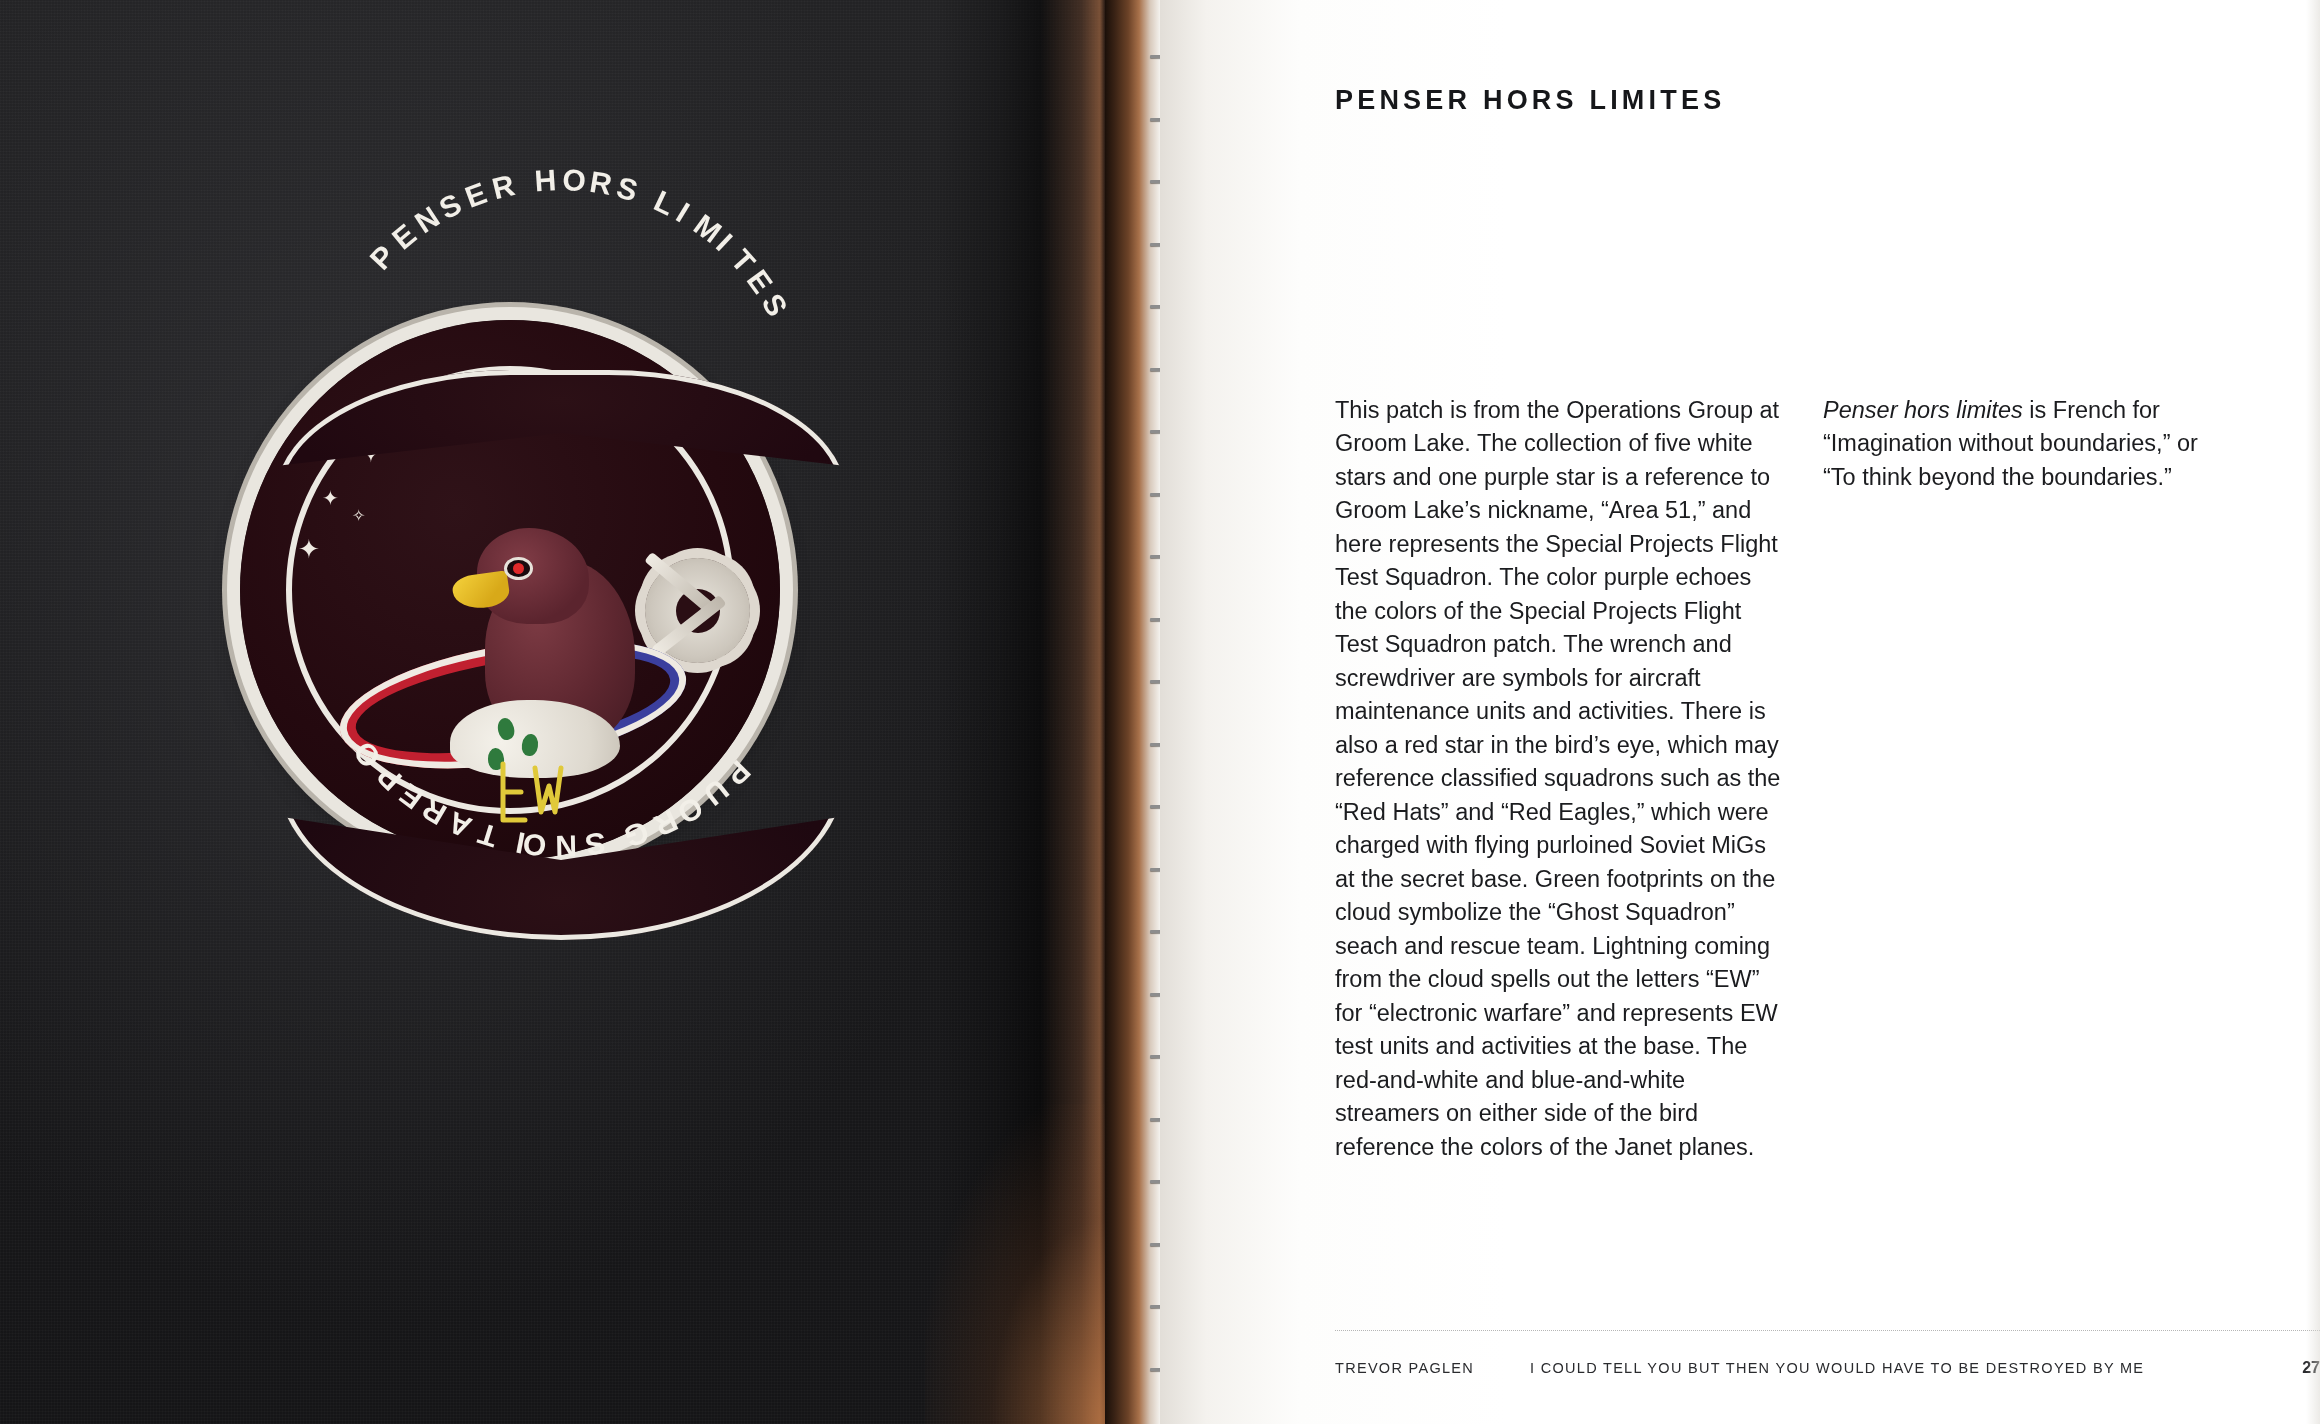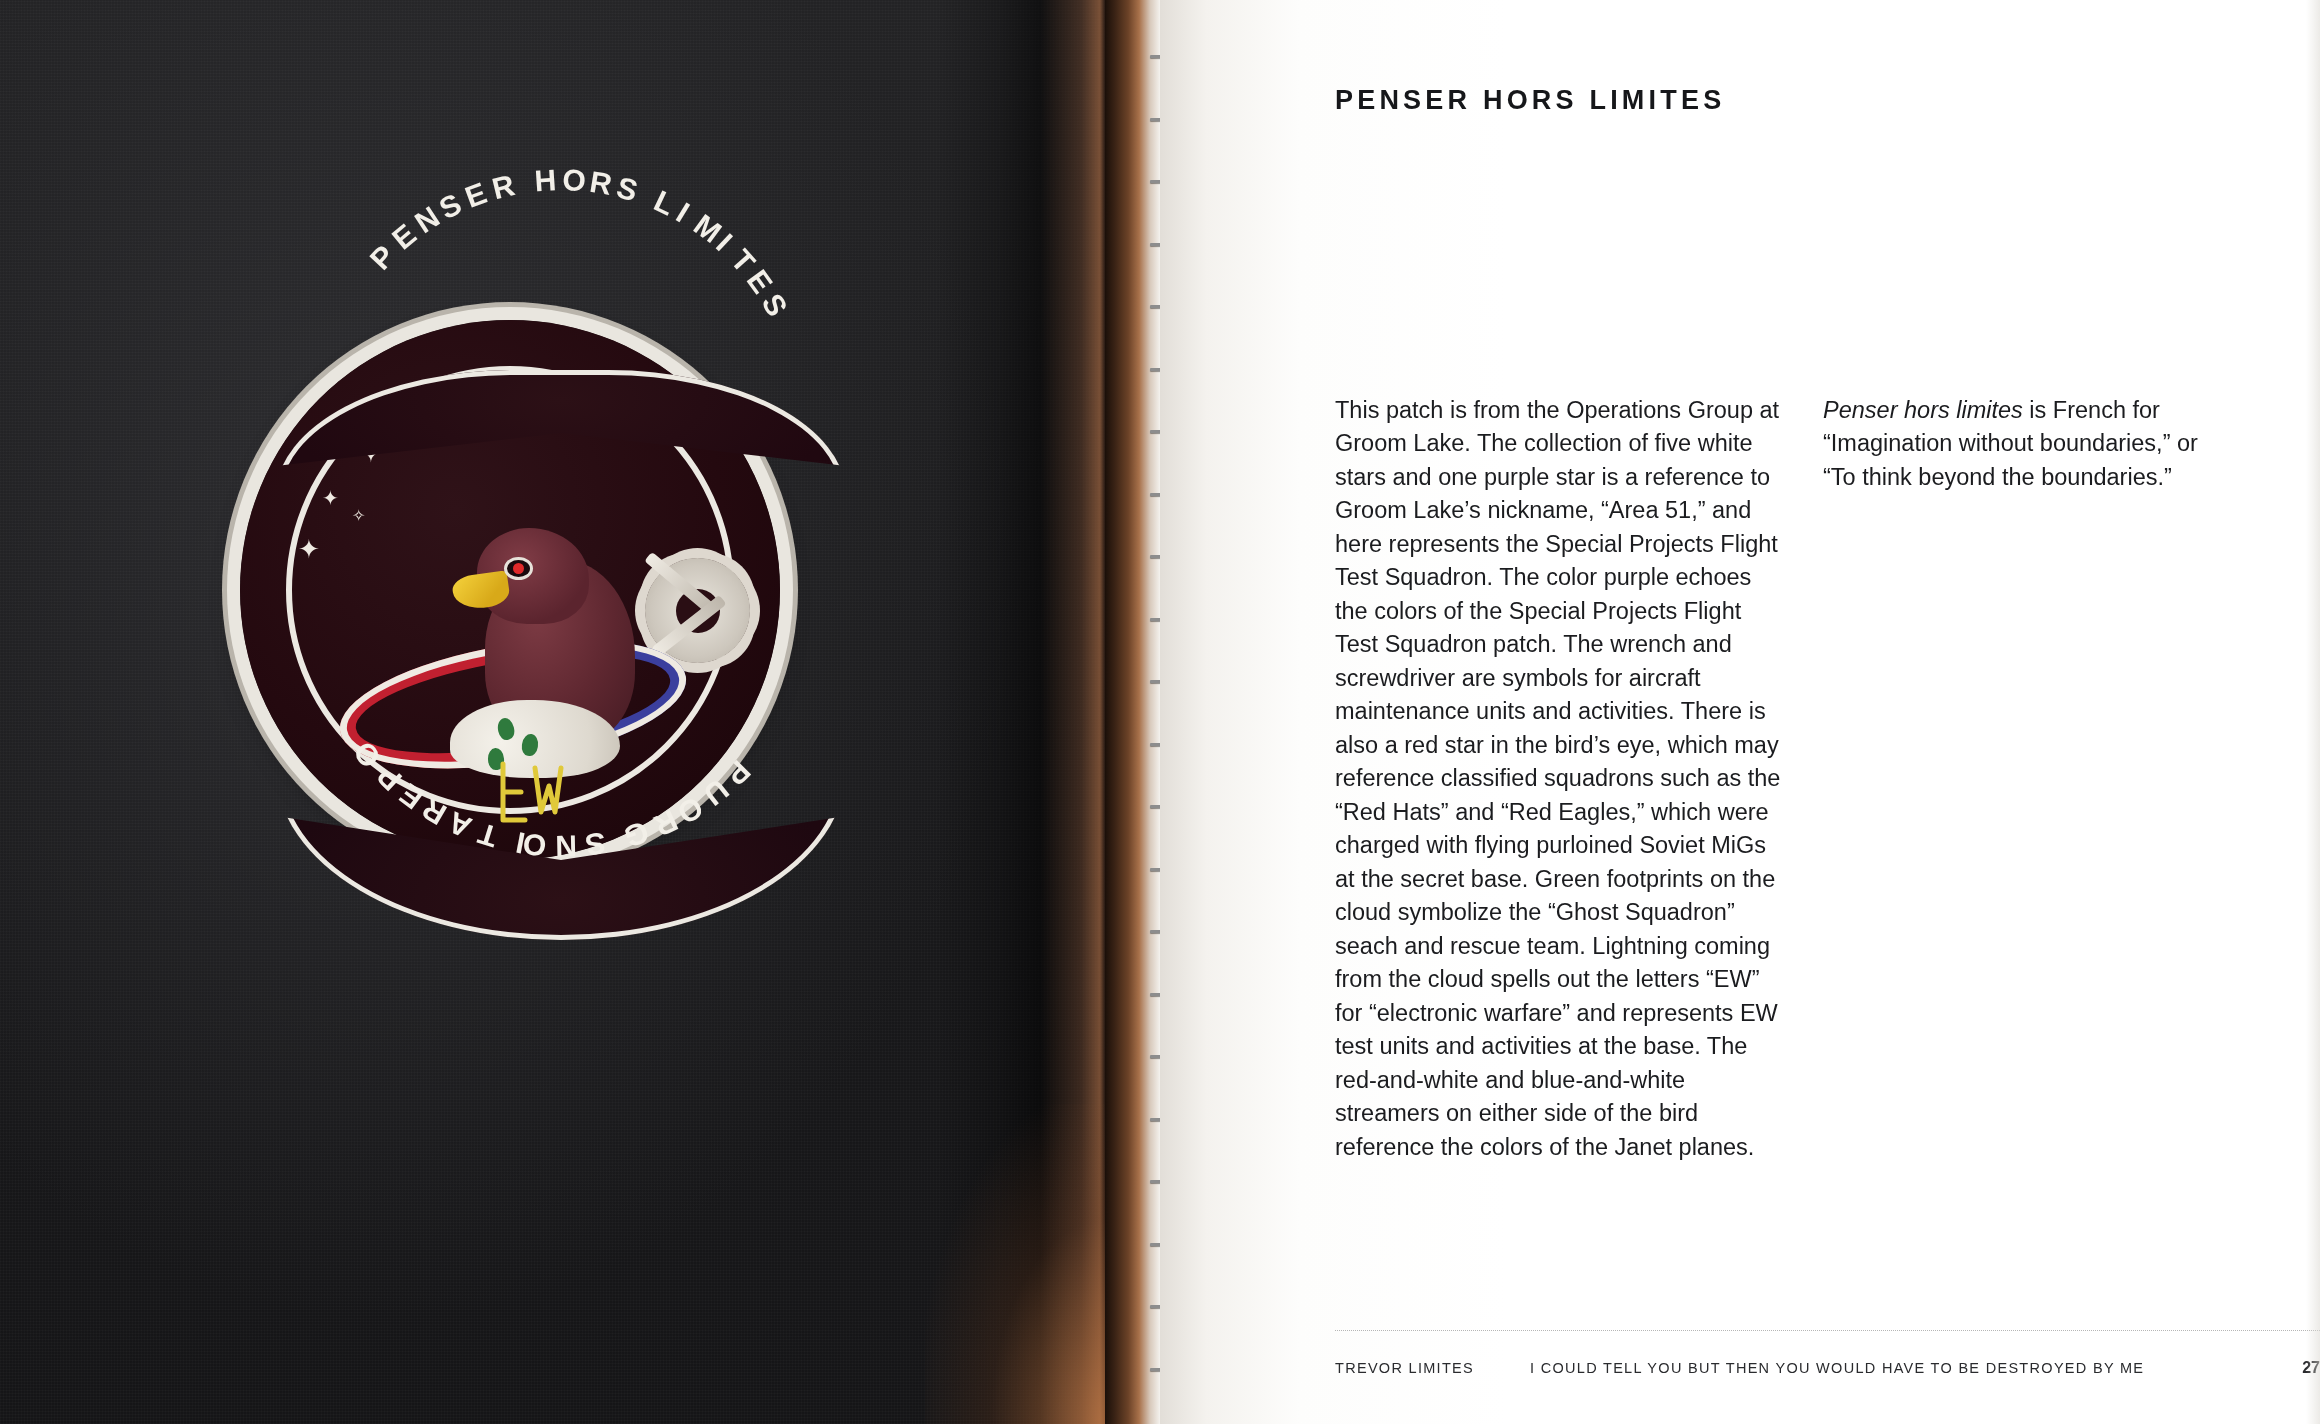--- a/index.html
+++ b/index.html
@@ -549,21 +549,21 @@
       <div class="col col-main">
         <p class="body-text">This patch is from the Operations Group at Groom Lake. The collection of five white stars and one purple star is a reference to Groom Lake’s nickname, “Area 51,” and here represents the Special Projects Flight Test Squadron. The color purple echoes the colors of the Special Projects Flight Test Squadron patch. The wrench and screwdriver are symbols for aircraft maintenance units and activities. There is also a red star in the bird’s eye, which may reference classified squadrons such as the “Red Hats” and “Red Eagles,” which were charged with flying purloined Soviet MiGs at the secret base. Green footprints on the cloud symbolize the “Ghost Squadron” seach and rescue team. Lightning coming from the cloud spells out the letters “EW” for “electronic warfare” and represents EW test units and activities at the base. The red-and-white and blue-and-white streamers on either side of the bird reference the colors of the Janet planes.</p>
       </div>
       <div class="col col-side">
         <p class="body-text"><em>Penser hors limites</em><span> is French for “Imagination without boundaries,” or “To think beyond the boundaries.”</span></p>
       </div>
     </div>
 
     <div class="footer-rule"></div>
     <div class="footer">
-      <span class="author">TREVOR LIMITES</span>
+      <span class="author">TREVOR PAGLEN</span>
       <span class="booktitle">I COULD TELL YOU BUT THEN YOU WOULD HAVE TO BE DESTROYED BY ME</span>
       <span class="pagenum">27</span>
     </div>
 
     <div class="right-edge"></div>
   </div>
 
 </div>
 
 </body></html>

